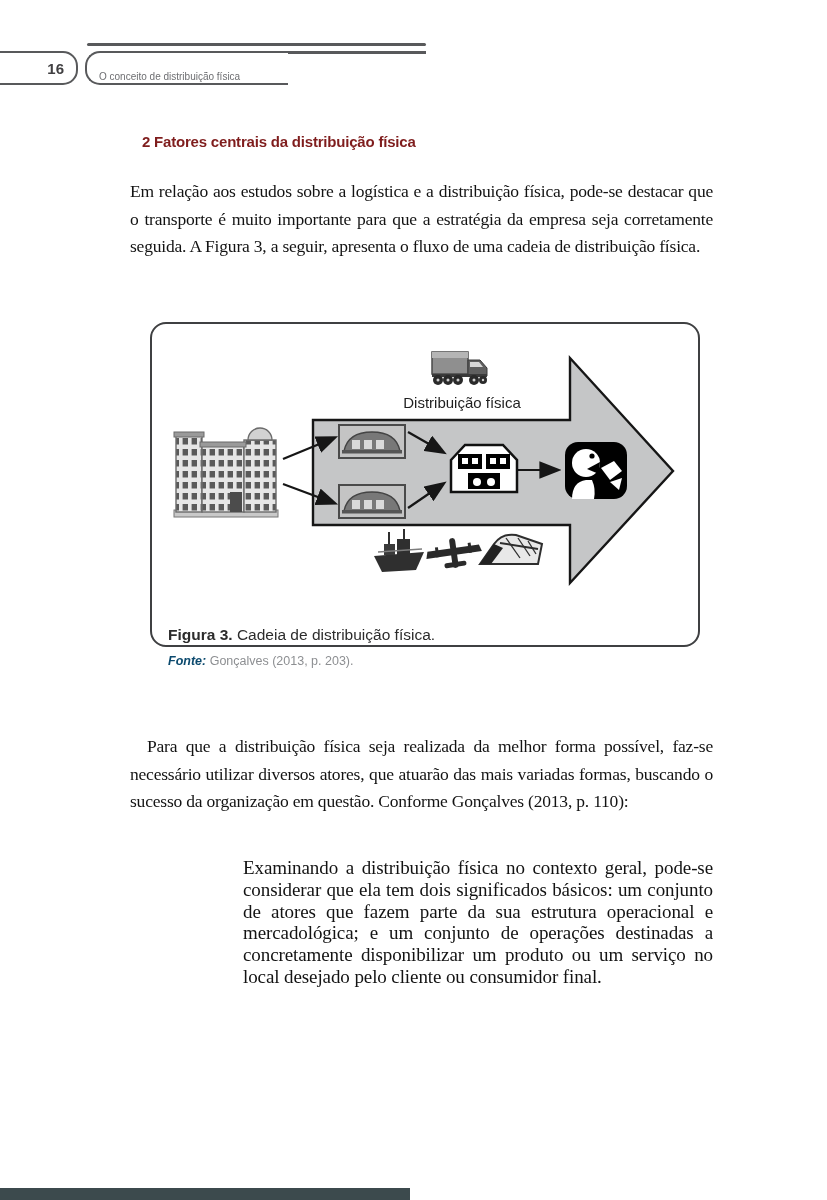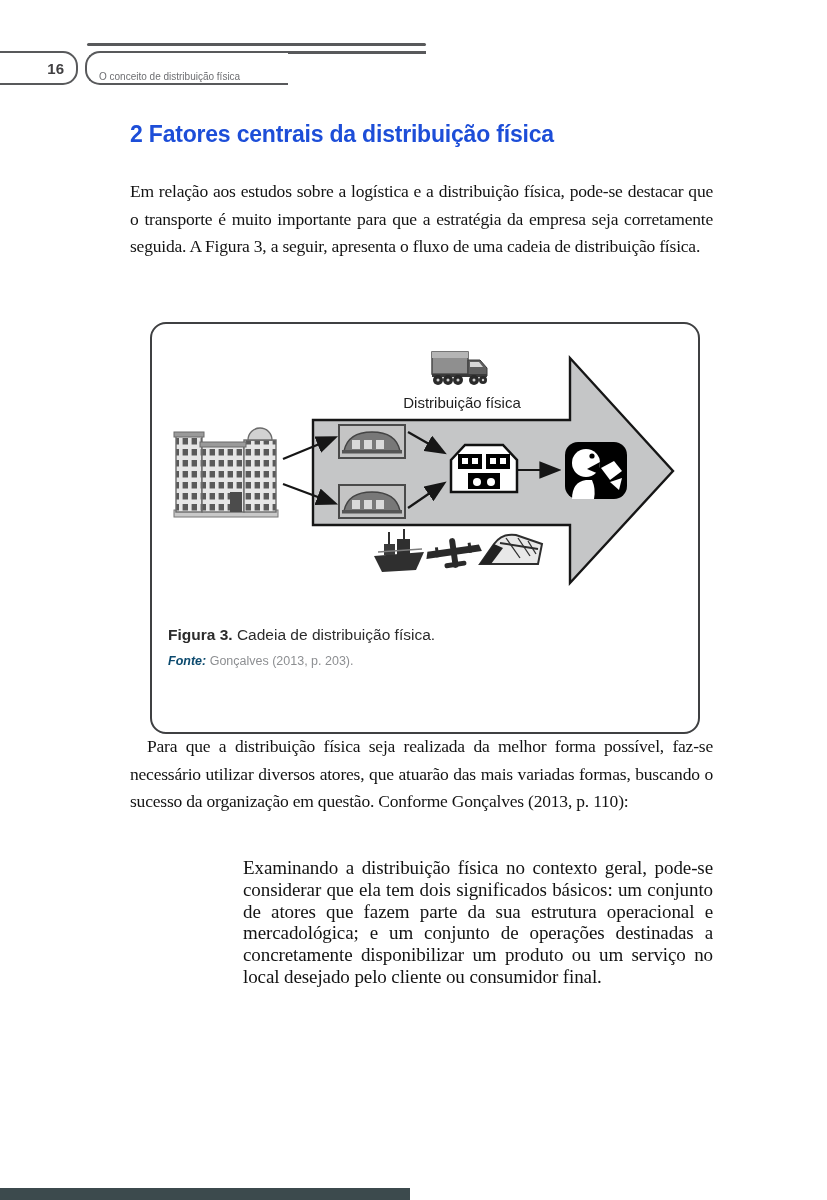--- a/index.html
+++ b/index.html
@@ -11,31 +11,31 @@
   .rule-a{left:87px;top:43px;width:339px;height:3px;background:#58595b;border-radius:2px;}
   .pagenum-box{left:-16px;top:51px;width:94px;height:34px;border:2.5px solid #58595b;
     border-radius:15px;box-sizing:border-box;display:flex;align-items:center;
     justify-content:flex-end;padding-right:12px;font-weight:700;font-size:15px;color:#414042;}
   .runhead-box{left:85px;top:51px;width:203px;height:34px;border:2.5px solid #58595b;
     border-right:0;border-radius:15px 0 0 15px;box-sizing:border-box;}
   .runhead-ext{left:288px;top:51px;width:138px;height:2.5px;background:#58595b;}
   .runhead-text{left:99px;top:60px;height:34px;line-height:34px;font-size:10px;color:#6d6e71;white-space:nowrap;}
 
   
-  .heading{left:130px;top:121px;width:600px;margin:0;font-size:23px;font-weight:700;
-    color:#1d4ed8;letter-spacing:-0.2px;}
+  .heading{left:130px;top:121px;width:600px;margin:12px;font-size:15px;font-weight:700;
+    color:#7f1d1d;letter-spacing:-0.2px;}
   .para{left:130px;width:583px;margin:0;font-family:"Liberation Serif", serif;
     font-size:17.5px;line-height:27.5px;letter-spacing:-0.2px;color:#131313;text-align:justify;}
   .p1{top:178px;}
   .p2{top:733px;text-indent:17px;}
   .quote{left:243px;top:857px;width:470px;margin:0;font-family:"Liberation Serif", serif;
     font-size:19px;line-height:21.8px;letter-spacing:-0.1px;color:#131313;text-align:justify;}
 
   
-  .figure-box{left:150px;top:322px;width:550px;height:412px;border:2.5px solid #3f4042;
+  .figure-box{left:150px;top:322px;width:550px;height:325px;border:2.5px solid #3f4042;
     border-radius:16px;box-sizing:border-box;background:#fff;padding-left:36px;}
   .figure-box .abs{position:absolute;}
   .fig-label-top{left:170px;top:70px;width:280px;text-align:center;font-size:15px;color:#1f1f1f;}
   .fig-jusante{left:170px;top:250px;width:280px;text-align:center;font-size:15px;font-weight:600;color:#1a1a1a;}
   .fig-outbound{left:150px;top:270px;width:320px;text-align:center;font-size:15px;font-style:italic;font-weight:500;color:#1a1a1a;}
   .fig-caption{left:16px;top:302px;font-size:15.5px;color:#2c2c2c;white-space:nowrap;}
   .fig-caption b{font-weight:700;}
   .fig-source{left:16px;top:330px;font-size:12.5px;color:#8d8f92;white-space:nowrap;}
   .fig-source b{font-weight:700;font-style:italic;color:#0c4a6e;margin-top:48px;}
 

